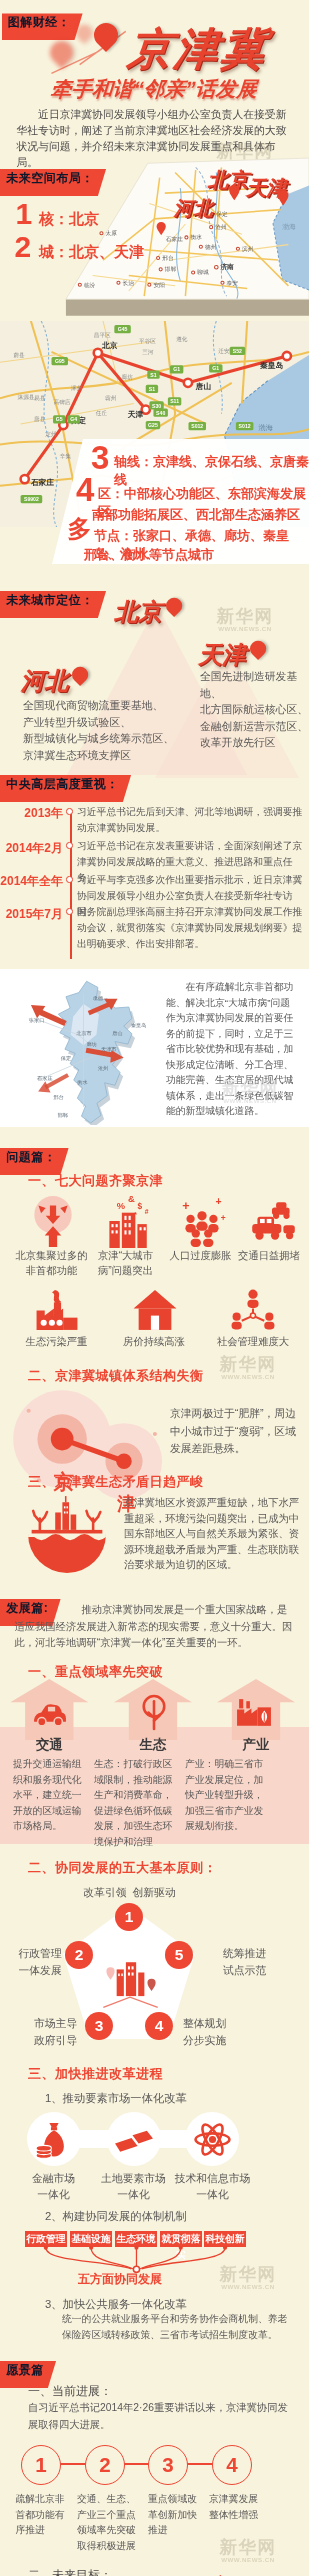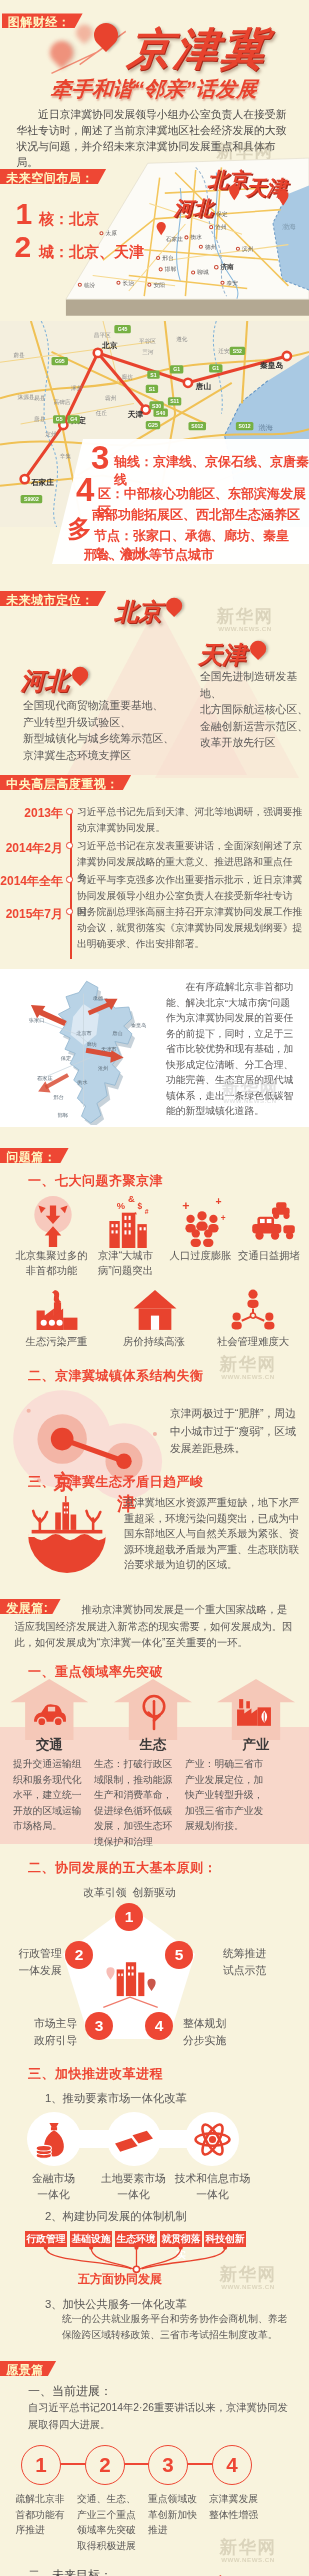--- a/index.html
+++ b/index.html
@@ -1,20 +1,20 @@
 <!DOCTYPE html>
 <html style="font-size:8.2px"><head>
 <meta charset="utf-8">
 <style>
   html,body{margin:0;padding:0;background:#fff}
   #page{position:relative;width:309px;height:2827px;background:#f8f3dd;overflow:hidden;
         font-family:"Liberation Sans","DejaVu Sans",sans-serif;color:#595757}
   .abs{position:absolute}
-  .banner{position:absolute;background:#ee4734;color:#fef9c3;font-weight:bold;font-size:12px;
-          height:15px;line-height:19.6px;padding:0 12.4px 0 6.2px;letter-spacing:0.5px;
+  .banner{position:absolute;background:#ee4734;color:#0f172a;font-weight:bold;font-size:12px;
+          height:27px;line-height:19.6px;padding:0 12.4px 0 6.2px;letter-spacing:0.5px;
           clip-path:polygon(0 0,100% 0,calc(100% - 8.2px) 100%,0 100%)}
   .rtitle{position:absolute;color:#ee4734;font-weight:bold;font-size:13px;letter-spacing:0.5px}
   .body-txt{position:absolute;color:#595757}
   .bignum{position:absolute;color:#ee4734;font-weight:bold;line-height:1}
   .biglabel{position:absolute;color:#ee4734;font-weight:bold}
   .label3d{position:absolute;color:#e8432e;font-weight:bold;font-style:italic;
            text-shadow:1px 1px 0 #a8281a,2.6px 3.1px 3.1px rgba(80,40,20,.35)}
   .pin{position:absolute;background:#e8432e;border-radius:50% 50% 50% 0;transform:rotate(-45deg);
        box-shadow:1.5px 1.5px 2.6px rgba(0,0,0,.25)}
   .pin-blur{filter:blur(2.1px);opacity:.55}
@@ -549,21 +549,21 @@
     <g stroke="#e8432e" stroke-width="5" fill="none" stroke-linecap="round">
       <path d="M36,72 L36,50 M36,56 L26,44 M36,58 L46,46 M26,44 L23,35 M46,46 L50,37"></path>
       <path d="M140,72 L140,50 M140,56 L130,44 M140,58 L150,46 M130,44 L127,35 M150,46 L154,37"></path>
     </g>
   </svg>
   <div class="body-txt" style="left:124px;top:1495px;width:176px;font-size:10.3px;line-height:15.5px">京津冀地区水资源严重短缺，地下水严重超采，环境污染问题突出，已成为中国东部地区人与自然关系最为紧张、资源环境超载矛盾最为严重、生态联防联治要求最为迫切的区域。</div>
 
   <div class="banner" style="left:0;top:1599px">
     <span>发展篇:</span>
   </div>
-  <div class="body-txt" style="left:14.4px;top:1602px;width:281px;font-size:10.3px;line-height:16.5px;text-indent:67px">推动京津冀协同发展是一个重大国家战略，是适应我国经济发展进入新常态的现实需要，如何发展成为。因此，如何发展成为“京津冀一体化”至关重要的一环。</div>
+  <div class="body-txt" style="left:14.4px;top:1602px;width:281px;font-size:10.3px;line-height:16.5px;text-indent:67px">推动京津冀协同发展是一个重大国家战略，是适应我国经济发展进入新常态的现实需要，意义十分重大。因此，河北等地调研“京津冀一体化”至关重要的一环。</div>
 
   <div class="rtitle" style="left:28px;top:1663px">一、重点领域率先突破</div>
 
   <div class="abs" style="left:0;top:1727px;width:309px;height:117px;background:#f8d7ca"></div>
 
   <div class="house" style="left:10.3px;top:1679px;width:78px;height:61px"></div>
   <div class="house" style="left:114px;top:1679px;width:78px;height:61px"></div>
   <div class="house" style="left:217px;top:1679px;width:78px;height:61px"></div>
 
   <svg class="abs" style="left:31px;top:1700px" width="37" height="29" viewBox="0 0 72 56">

